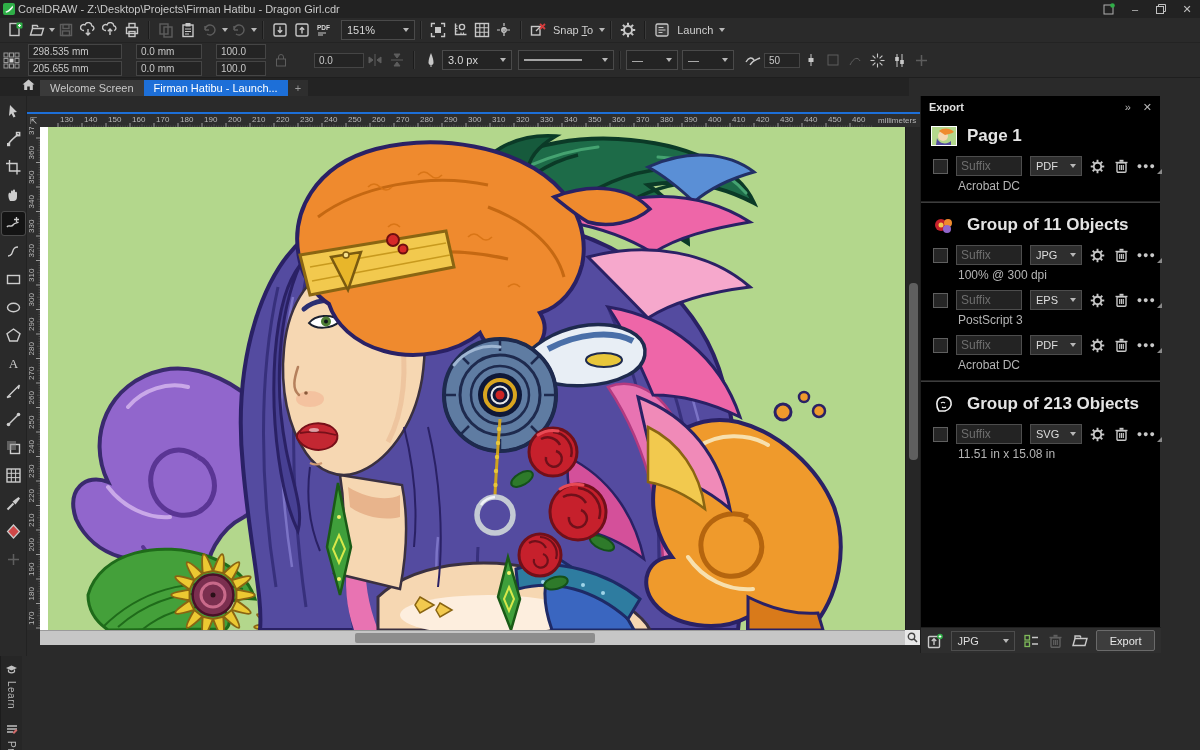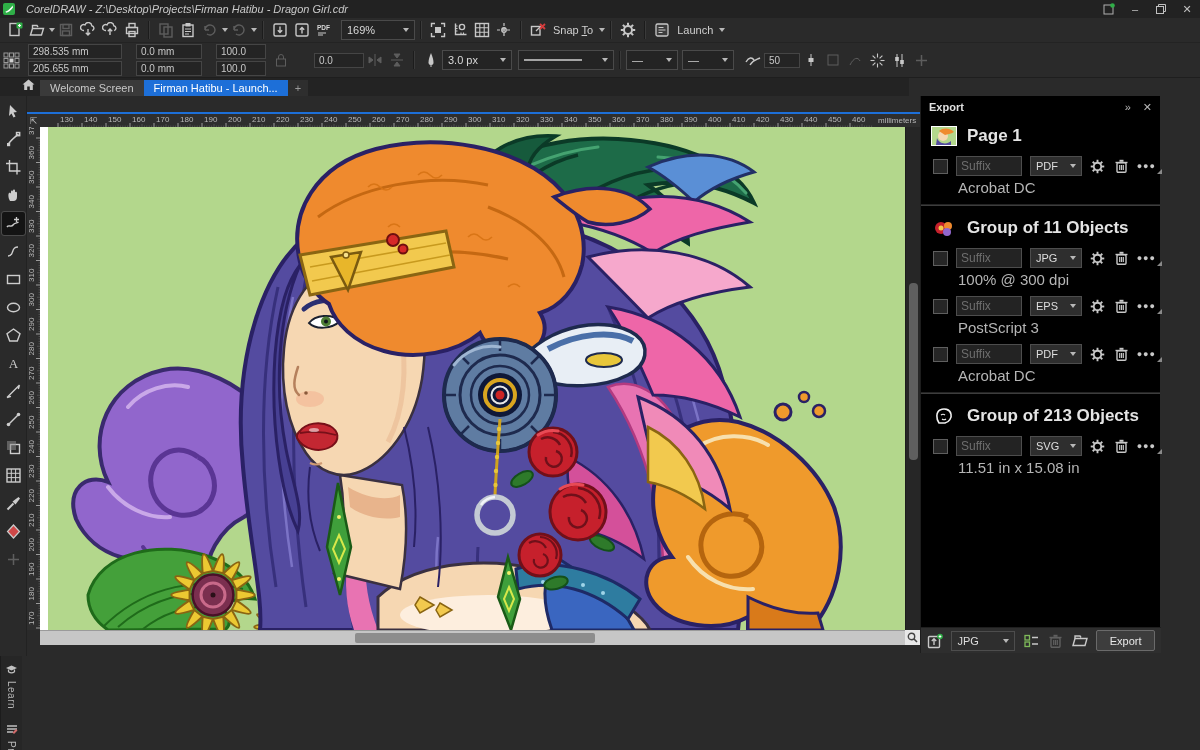--- a/index.html
+++ b/index.html
@@ -9,21 +9,21 @@
   .row{display:flex;align-items:center;}
   .ico{display:inline-flex;align-items:center;justify-content:center;width:22px;height:22px;flex:0 0 auto;}
   .ico svg{display:block;}
   .dim{opacity:.32;}
   .sep{width:1px;height:18px;background:#1c1c1c;border-right:1px solid #3a3a3a;margin:0 5px;flex:0 0 auto;}
   .dd{width:0;height:0;border-left:3.5px solid transparent;border-right:3.5px solid transparent;border-top:4px solid #b8b8b8;display:inline-block;margin-left:4px;}
   u{text-decoration:underline;}
 
   
   #titlebar{left:0;top:0;width:1200px;height:18px;background:#222;display:flex;align-items:center;}
-  #titlebar .title{color:#c9c9c9;font-size:11px;margin-left:8px;font-style:italic;}
+  #titlebar .title{color:#c9c9c9;font-size:11px;margin-left:0;}
   .winbtn{width:26px;height:18px;display:flex;align-items:center;justify-content:center;color:#c0c0c0;font-size:11px;}
 
   
   #menubar{left:0;top:18px;width:1200px;height:18px;background:#2a2a2a;display:flex;align-items:center;padding-left:8px;box-sizing:border-box;}
   .menu-item{padding:0 8px;height:18px;display:flex;align-items:center;color:#d6d6d6;cursor:default;}
 
   
   #toolbar{left:0;top:36px;width:1200px;height:25px;background:#2a2a2a;display:flex;align-items:center;padding-left:4px;box-sizing:border-box;border-bottom:1px solid #232323;}
   .tb-select{height:18px;background:#242424;border:1px solid #4a4a4a;display:flex;align-items:center;padding:0 5px;color:#d8d8d8;}
   .tb-label{color:#cfcfcf;margin:0 2px 0 4px;}
@@ -67,21 +67,21 @@
   #export-header{height:22px;display:flex;align-items:center;padding:0 8px;}
   #export-title{font-weight:bold;color:#e0e0e0;}
   .exp-group-header{display:flex;align-items:center;gap:10px;padding:8px 0 6px 10px;}
   .exp-group-header .gname{font-weight:bold;color:#e4e4e4;font-size:17px;}
   .exp-thumb{width:26px;height:20px;flex:0 0 auto;}
   .exp-row{display:flex;align-items:center;margin:4px 0 2px 12px;gap:8px;}
   .exp-check{width:13px;height:13px;background:#262626;border:1px solid #5f5f5f;flex:0 0 auto;}
   .exp-suffix{width:56px;height:18px;background:#232323;border:1px solid #4d4d4d;color:#6e6e6e;font-size:12px;padding:0 4px;font-family:"Liberation Sans",sans-serif;}
   .exp-suffix::placeholder{color:#6e6e6e;}
   .exp-format{width:48px;height:18px;background:#2e2e2e;border:1px solid #4d4d4d;display:flex;align-items:center;justify-content:space-between;padding:0 5px;color:#dedede;}
-  .exp-detail{color:#b5b5b5;margin:3px 0 8px 37px;font-size:15px;}
+  .exp-detail{color:#b5b5b5;margin:3px 0 8px 37px;font-size:12px;}
   .exp-divider{height:1px;background:#242424;border-bottom:1px solid #3d3d3d;margin:4px 0;}
   .mini-ico{width:18px;height:18px;display:flex;align-items:center;justify-content:center;}
   .more-dots{color:#c8c8c8;font-size:9px;letter-spacing:1px;position:relative;padding-right:4px;}
   .more-dots:after{content:"";position:absolute;right:-2px;bottom:-3px;border-left:5px solid transparent;border-bottom:5px solid #8a8a8a;}
   #export-footer{position:absolute;left:0;bottom:0;width:240px;height:26px;background:#2e2e2e;border-top:1px solid #1f1f1f;display:flex;align-items:center;padding:0 6px;box-sizing:border-box;gap:8px;}
   #export-btn{margin-left:auto;width:62px;height:19px;background:#3d3d3d;border:1px solid #6a6a6a;border-radius:2px;color:#e8e8e8;display:flex;align-items:center;justify-content:center;}
 
   
   #dock-tabs{left:1160px;top:114px;width:22px;height:531px;background:#262626;border-left:1px solid #1c1c1c;display:flex;flex-direction:column;align-items:center;box-sizing:border-box;padding-top:8px;gap:14px;}
   .dock-tab{display:flex;flex-direction:column;align-items:center;gap:4px;color:#b5b5b5;}
@@ -213,21 +213,21 @@
           <path d="M8,11.5 v-6 M5.8,7.7 L8,5.5 L10.2,7.7" stroke="#c8c8c8" fill="none" stroke-width="1.4"></path>
         </svg>
       </span>
       <span class="ico">
         <svg width="16" height="16">
           <text x="1" y="8" font-size="6.5" font-weight="bold" fill="#d8d8d8" font-family="Liberation Sans,sans-serif">PDF</text>
           <path d="M2,11 h8 M2,13 h5" stroke="#c8c8c8" stroke-width="1.2"></path>
         </svg>
       </span>
       <span class="tb-select" style="width: 62px; justify-content: space-between; margin-left: 6px;">
-        <span>169%</span>
+        <span>151%</span>
         <span class="dd"></span>
       </span>
       <span class="sep"></span>
       <span class="ico">
         <svg width="16" height="16">
           <path d="M1.5,5 V1.5 H5 M11,1.5 H14.5 V5 M14.5,11 V14.5 H11 M5,14.5 H1.5 V11" stroke="#c8c8c8" fill="none" stroke-width="1.4"></path>
           <rect x="5" y="5" width="6" height="6" fill="#c8c8c8"></rect>
         </svg>
       </span>
       <span class="ico">

